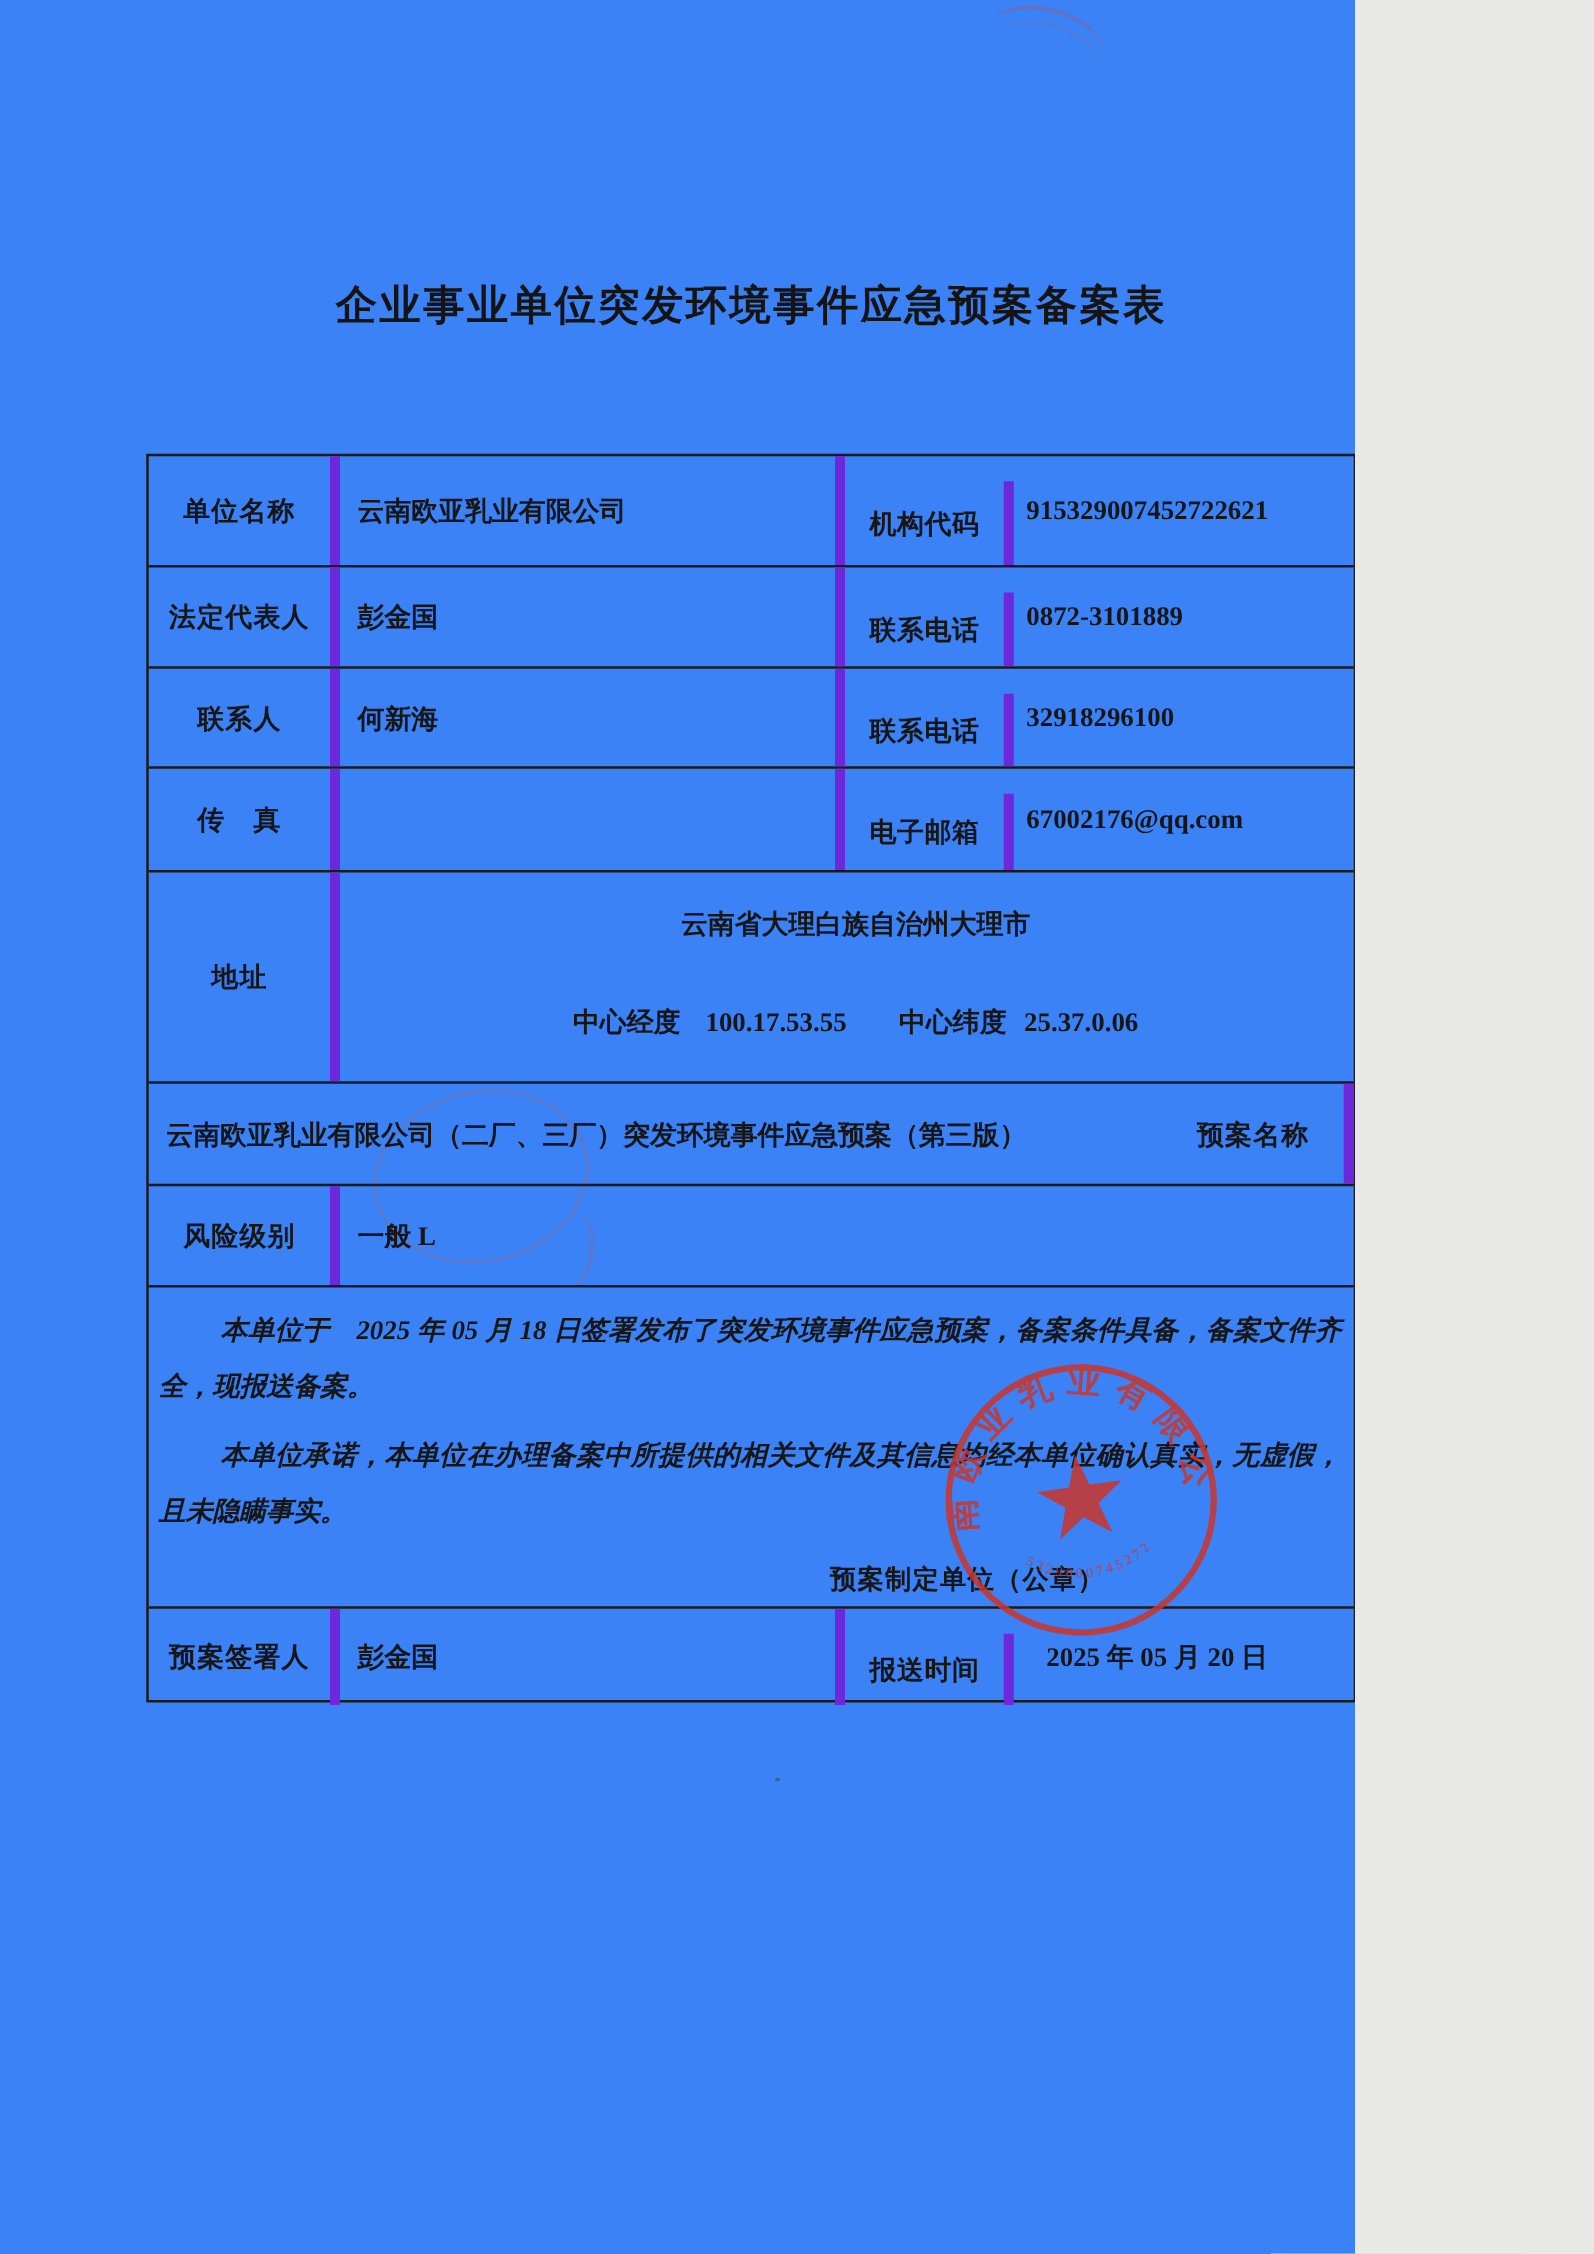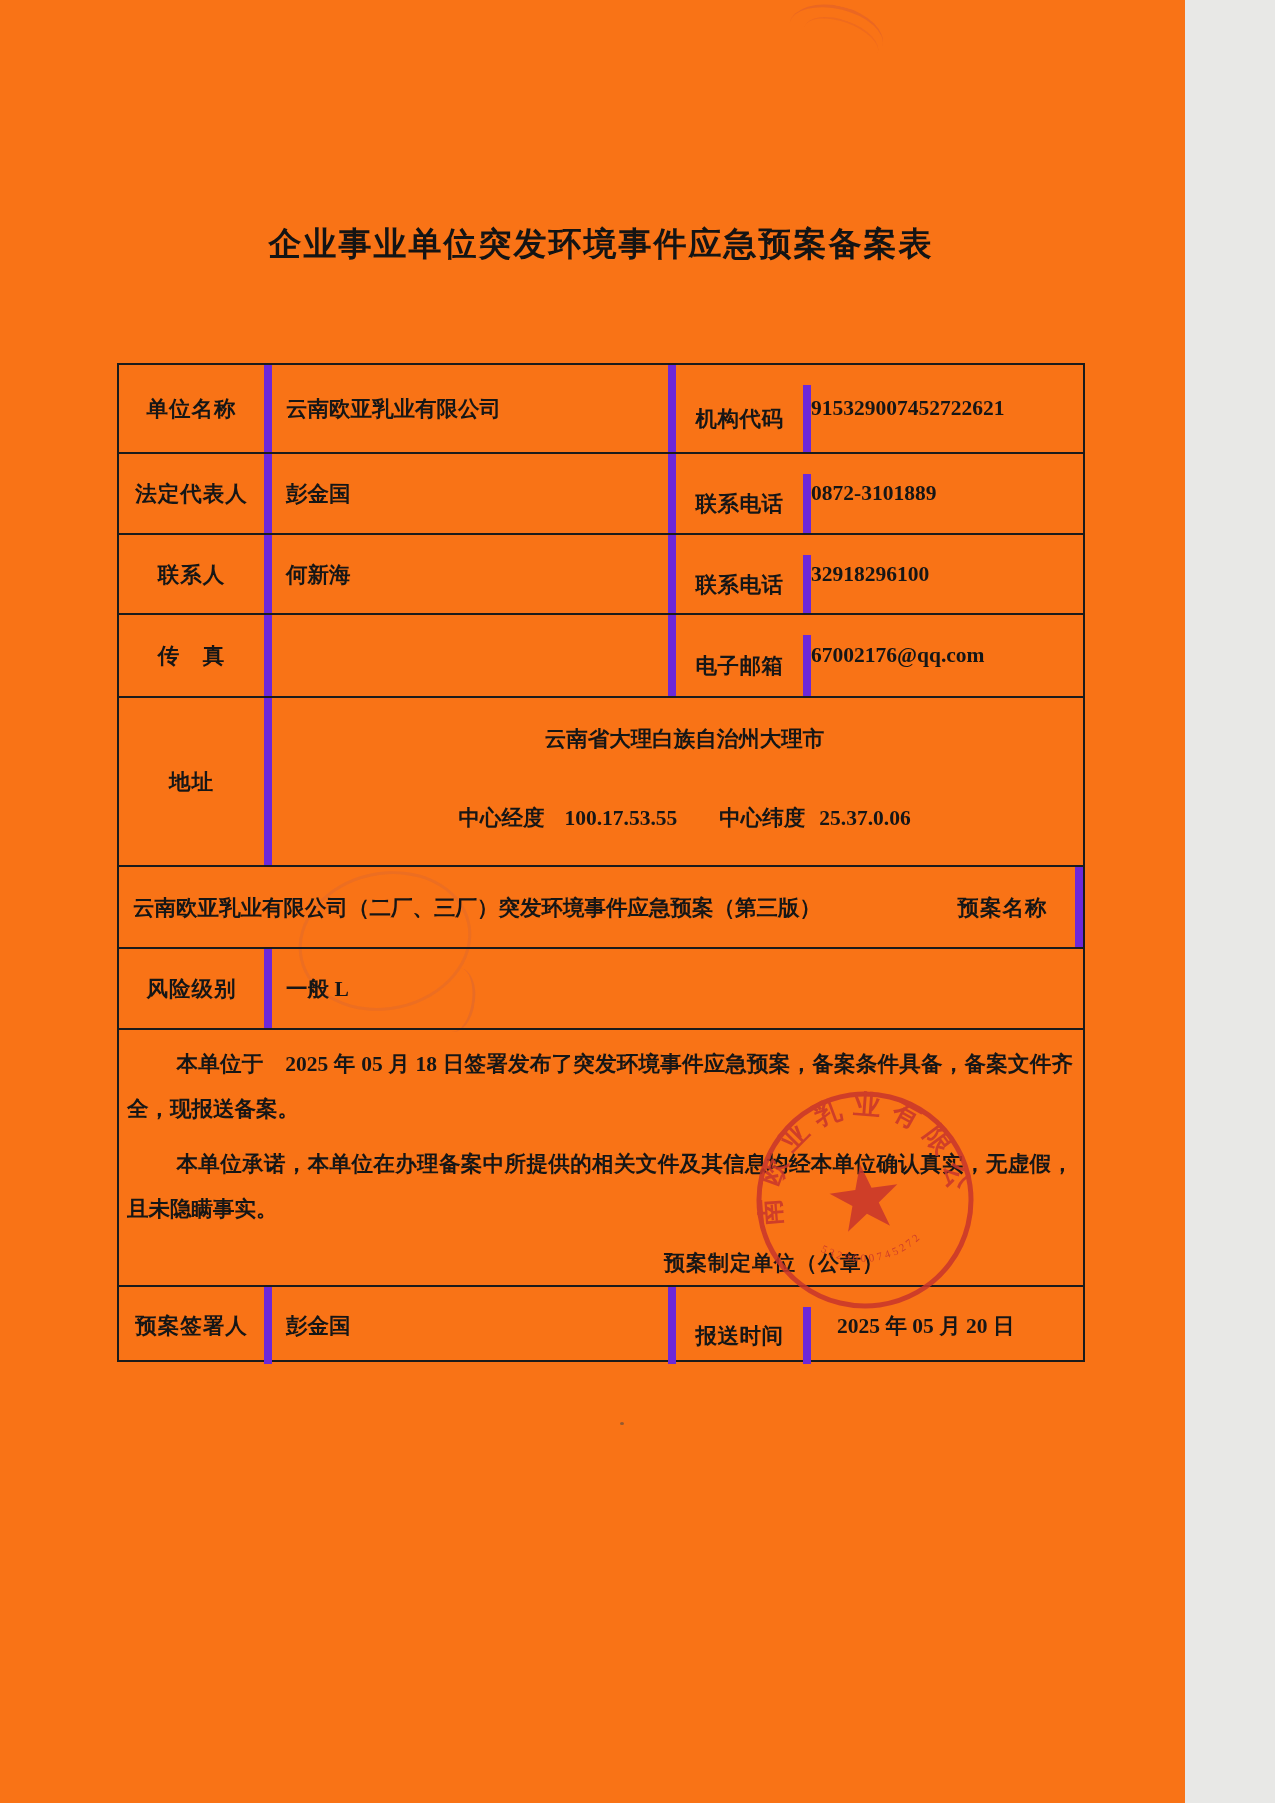--- a/index.html
+++ b/index.html
@@ -1,19 +1,19 @@
 <!DOCTYPE html>
 <html><head>
 <meta charset="utf-8">
 <style>
   html,body{margin:0;padding:0;background:#e8e8e6;}
   .page{
     position:relative;
-    width:1185px;height:1803px;
-    background:#f97316;
+    width:1084px;height:1803px;
+    background:#3b82f6;
     overflow:hidden;
     font-family:"Liberation Serif","DejaVu Serif",serif;
     color:#161616;
   }
   .doc-title{
     position:absolute;left:117px;top:222px;width:968px;
     text-align:center;font-size:33px;font-weight:700;letter-spacing:2px;
     color:#141414;
   }
   
@@ -23,24 +23,24 @@
     display:flex;flex-direction:column;
     font-size:21.5px;font-weight:600;
   }
   .row{display:flex;box-sizing:border-box;border-bottom:2px solid #1b1b1b;flex:none;}
   .row.last{border-bottom:none;}
   .cell{box-sizing:border-box;border-right:8px solid #6d28d9;display:flex;align-items:center;overflow:hidden;}
   .cell.end{border-right:none;}
   .c1{width:153px;justify-content:center;text-align:center;letter-spacing:1px;}
   .c2{width:404px;padding-left:14px;}
   .c3{width:135px;justify-content:center;letter-spacing:0.5px;margin-top:20px;}
-  .c4{flex:1;padding-left:0;}
+  .c4{flex:1;padding-left:10px;}
   .cmerge{flex:1;padding-left:14px;border-right:none;}
   .h1{height:89px;} .h2{height:81px;} .h3{height:80px;} .h4{height:83px;}
-  .h5{height:169px;} .h6{height:82px;} .h7{height:81px;} .h8{height:257px;} .h9{height:77px;}
+  .h5{height:169px;} .h6{height:82px;} .h7{height:81px;} .h8{height:257px;font-style:italic;} .h9{height:77px;}
   
   .addr{flex-direction:column;align-items:center;justify-content:flex-start;padding-top:26px;}
   .addr .l2{margin-top:50px;white-space:nowrap;}
   .addr .sp1{margin-left:20px;} .addr .sp2{margin-left:42px;} .addr .sp3{margin-left:14px;}
   
   .decl{display:block;padding:12px 10px 0 8px;}
   .decl p{margin:0;line-height:45px;text-align:justify;text-indent:2.3em;font-weight:600;}
   .decl p.p2{margin-top:10px;}
   .seal-caption{
     position:absolute;left:664px;top:1249px;font-size:21px;font-weight:600;letter-spacing:1px;

